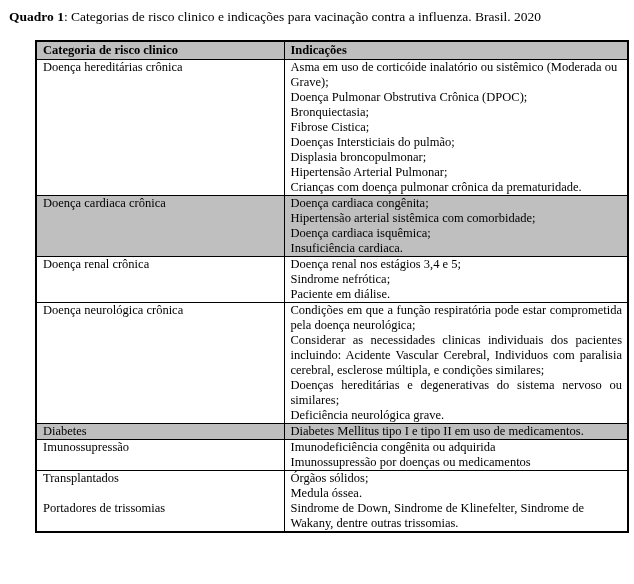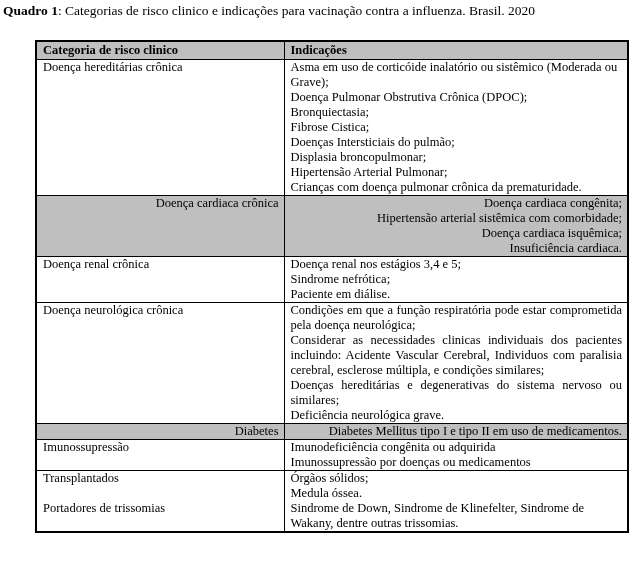--- a/index.html
+++ b/index.html
@@ -13,21 +13,21 @@
     height: 584px;
     background: var(--page-bg, #ffffff);
     color: var(--text, #000000);
     font-family: "Liberation Serif", serif;
     overflow: hidden;
   }
   .caption {
     position: absolute;
     top: 3px;
     left: 3px;
-    margin: 0;
+    margin: 6px;
     font-size: 13.5px;
     line-height: 16px;
     white-space: nowrap;
   }
   .caption .cap-label { font-weight: bold; }
   table.risk-table {
     position: absolute;
     top: 40px;
     left: 35px;
     width: 592px;
@@ -45,21 +45,20 @@
   }
   .risk-table th {
     font-weight: bold;
     background: var(--shading, #bfbfbf);
     padding-top: 1px;
     padding-bottom: 2px;
     line-height: 14px;
   }
   .risk-table tr.shaded > td {
     background: var(--shading, #bfbfbf);
-    text-align: right;
   }
   
   .risk-table tr.merged > td {
     border-top-style: hidden;
   }
   .risk-table td.justify div {
     text-align: justify;
   }
   .source-note {
     position: absolute;

